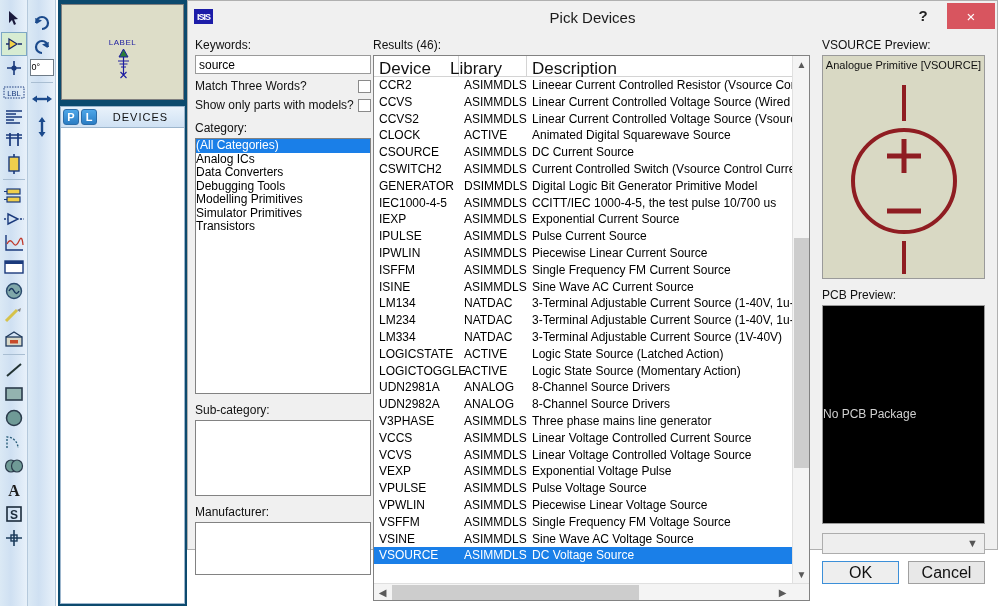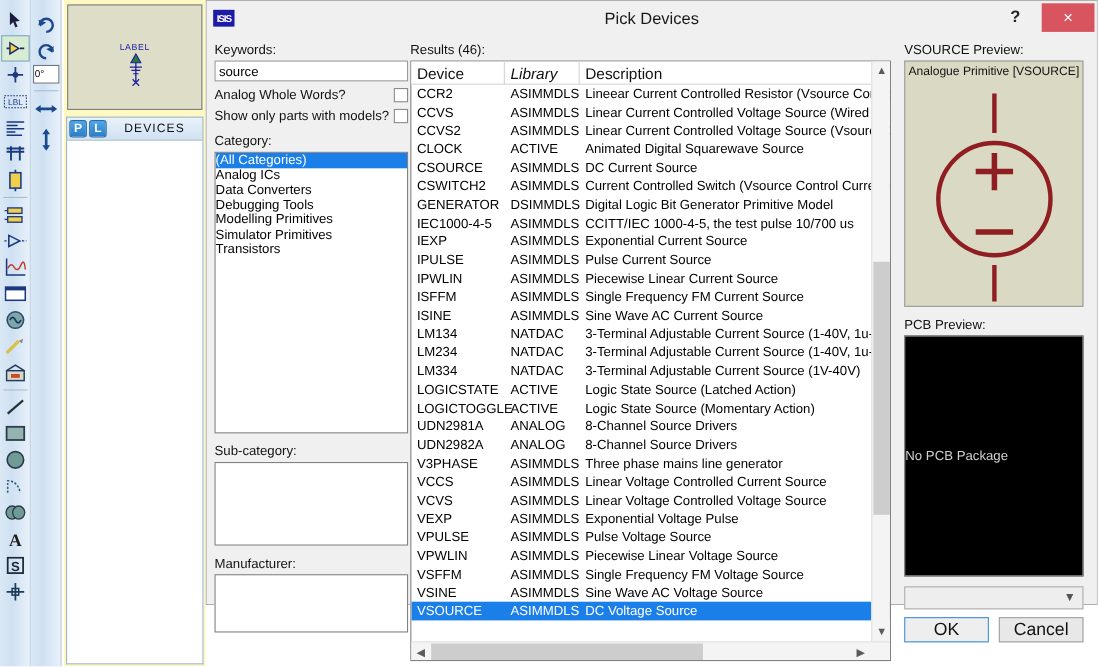--- a/index.html
+++ b/index.html
@@ -36,21 +36,21 @@
   }
   .tb-sep { width:22px; height:1px; background:#a9bed2; margin:3px auto; }
   .rot-box{
     width:24px;height:17px;background:#fff;border:1px solid #6e7b87;
     font-size:9px;line-height:15px;padding-left:1px;color:#000;
     margin:1px auto 0 auto;
   }
 
   
   .dev-panel { position:absolute; left:58px; top:0; width:129px; height:606px;
-               background:#fef9c3; }
+               background:#0c4a6e; }
   .dev-preview {
     position:absolute; left:3px; top:4px; width:123px; height:96px;
     background:#ddddc8; border:1px solid #7f7f7f;
   }
   .dev-label-txt{
     position:absolute; left:0; right:0; top:33px; text-align:center;
     color:#1c1ca0; font-size:8px; letter-spacing:.5px;
     font-family:"Liberation Sans", sans-serif;
   }
   .dev-header {
@@ -131,21 +131,21 @@
   .col-mid{ position:absolute; left:185px; top:4px; width:628px; bottom:6px; }
   .res-frame{
     position:absolute; left:0; top:17px; width:437px; height:546px;
     background:#fff; border:1px solid #828282;
   }
   .res-head{
     height:21px; border-bottom:1px solid #d4d4d4; background:#fff;
     position:relative;
   }
   .res-head .hcell{
-    position:absolute; top:3px; font-size:14px; color:#111;
+    position:absolute; top:3px; font-size:17px; color:#111;
   }
   .res-head .div{ position:absolute; top:0; width:1px; height:21px;
                   background:#d4d4d4; }
   .res-rows{ position:absolute; left:0; top:21px; right:0; bottom:17px;
              overflow:hidden; }
   .res-row{ height:16.8px; line-height:16.8px; position:relative;
             white-space:nowrap; font-size:12px; color:#000; }
   .res-row.sel{ background:#1a7fe8; color:#fff; }
   .c-dev{ position:absolute; left:5px; }
   .c-lib{ position:absolute; left:90px; }
@@ -396,21 +396,21 @@
 
     <div class="dlg-body">
 
       <div class="col-left">
         <div class="lbl" style="margin-bottom:3px;">
           <span>Keywords:</span>
         </div>
         <input class="kw-input" type="text" value="source" style="">
 
         <div class="chk-row">
-          <span class="lbl">Analog Whole Words?</span>
+          <span class="lbl">Match Three Words?</span>
           <span class="chkbox"></span>
         </div>
         <div class="chk-row">
           <span class="lbl">Show only parts with models?</span>
           <span class="chkbox"></span>
         </div>
 
         <div class="lbl" style="margin-top:9px;margin-bottom:3px;">
           <span>Category:</span>
         </div>
@@ -437,21 +437,21 @@
 
       <div class="col-mid">
         <div class="lbl">
           <span>Results (46):</span>
         </div>
 
         <div class="res-frame">
           <div class="res-head">
             <div class="hcell" style="left:5px;">Device</div>
             <div class="div" style="left:84px;"></div>
-            <div class="hcell" style="left:90px;font-style:italic;">Library</div>
+            <div class="hcell" style="left:76px;">Library</div>
             <div class="div" style="left:152px;"></div>
             <div class="hcell" style="left:158px;">Description</div>
           </div>
 
           <div class="res-rows" id="res-rows">
               <div class="res-row">
                 <span class="c-dev">CCR2</span>
                 <span class="c-lib">ASIMMDLS</span>
                 <span class="c-desc">Lineear Current Controlled Resistor (Vsource Control Curre</span>
               </div>

